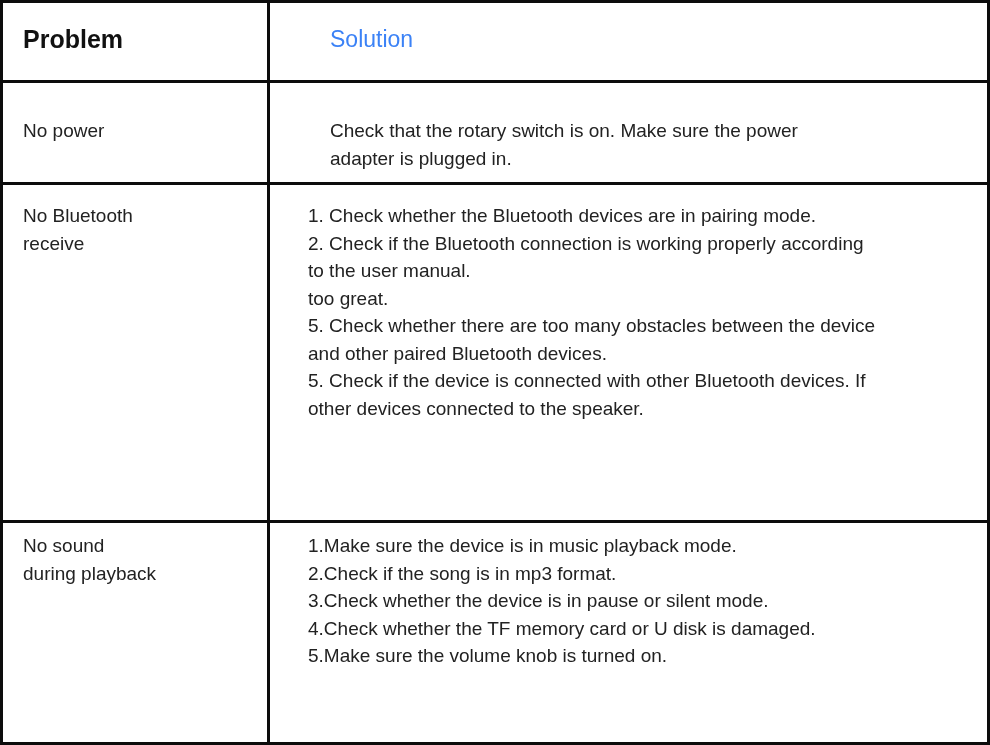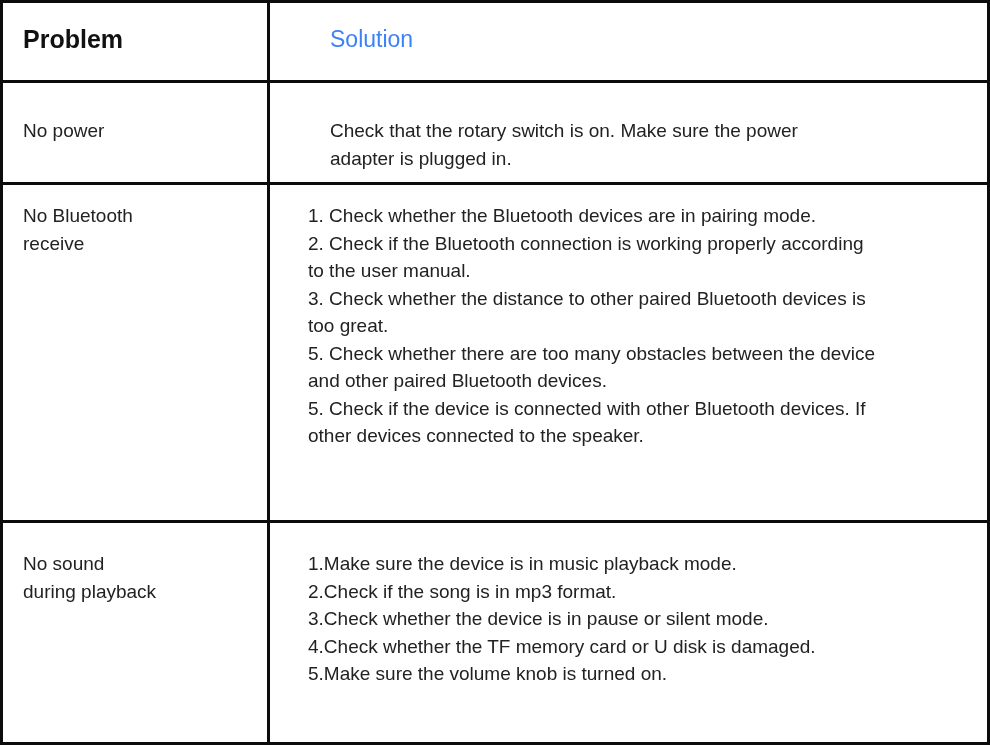--- a/index.html
+++ b/index.html
@@ -40,21 +40,21 @@
   }
   .cell-solution {
     flex: 1 1 auto;
     padding-left: 38px;
     padding-right: 20px;
   }
   .indent-wide { padding-left: 60px; }
   .row-header .cell { padding-top: 20px; }
   .row-1 .cell { padding-top: 34px; }
   .row-2 .cell { padding-top: 17px; }
-  .row-3 .cell { padding-top: 27px; }
+  .row-3 .cell { padding-top: 9px; }
   .header-problem {
     font-size: 25px;
     font-weight: 700;
     color: #111111;
     line-height: 32px;
   }
   .header-solution {
     font-size: 23px;
     font-weight: 400;
     color: #3b82f6;
@@ -90,21 +90,20 @@
 
     <div class="row row-2">
       <div class="cell cell-problem lines">
           <div class="text-line">No Bluetooth</div>
           <div class="text-line">receive</div>
         </div>
       <div class="cell cell-solution lines">
           <div class="text-line">1. Check whether the Bluetooth devices are in pairing mode.</div>
           <div class="text-line">2. Check if the Bluetooth connection is working properly according</div>
           <div class="text-line">to the user manual.</div>
-          <div class="text-line">3. Check whether the distance to other paired Bluetooth devices is</div>
           <div class="text-line">too great.</div>
           <div class="text-line">5. Check whether there are too many obstacles between the device</div>
           <div class="text-line">and other paired Bluetooth devices.</div>
           <div class="text-line">5. Check if the device is connected with other Bluetooth devices. If</div>
           <div class="text-line">other devices connected to the speaker.</div>
         </div>
     </div>
 
     <div class="row row-3">
       <div class="cell cell-problem lines">

